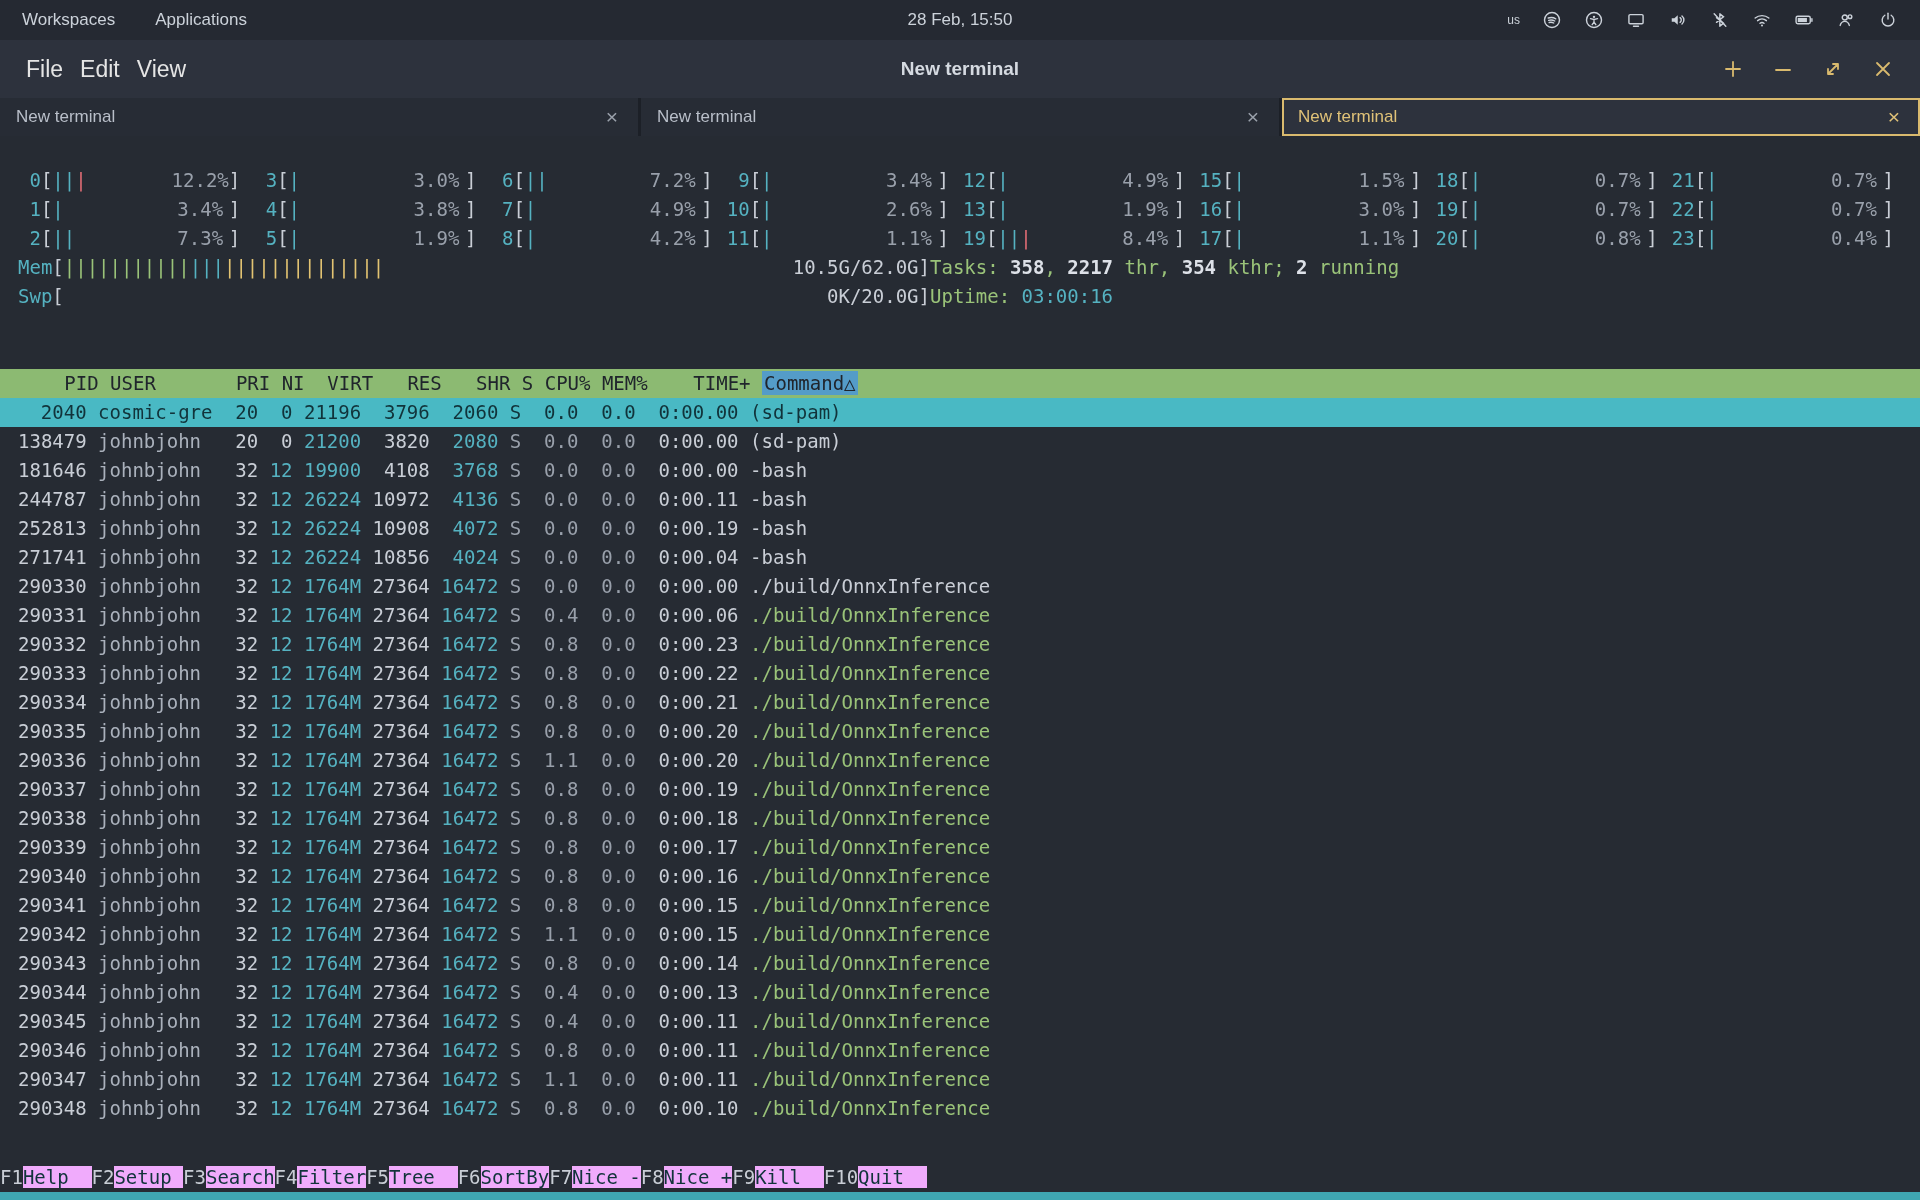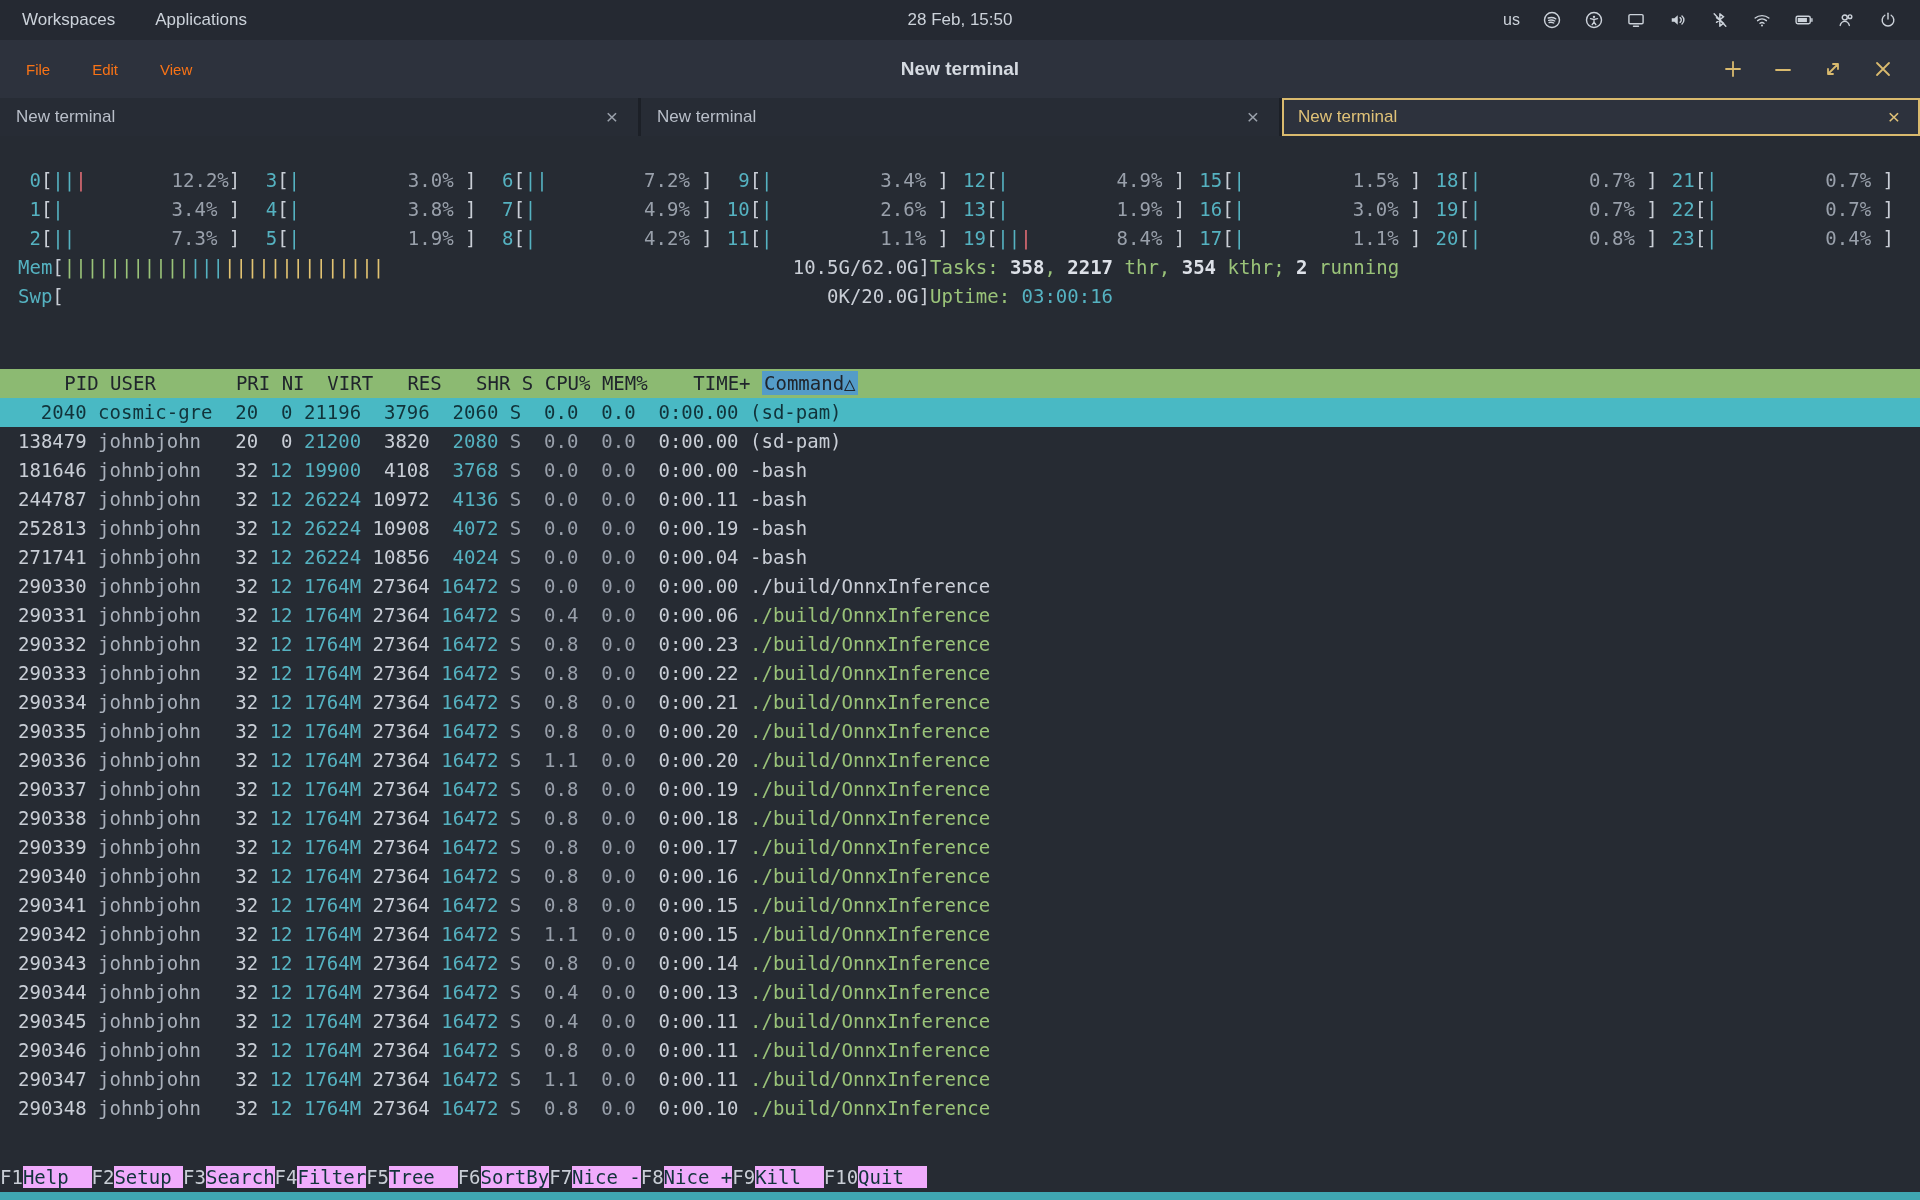--- a/index.html
+++ b/index.html
@@ -5,26 +5,26 @@
 *{box-sizing:border-box;margin:0;padding:0}
 html,body{width:1920px;height:1200px;overflow:hidden;background:#262b33}
 body{font-family:"Liberation Sans",sans-serif}
 .screen{width:1920px;height:1200px;display:flex;flex-direction:column}
 
 
 .sysbar{height:40px;flex:0 0 40px;background:#252932;color:#ccd2da;display:flex;align-items:center;padding:0 22px;position:relative;font-size:17px}
 .sys-left{display:flex;gap:40px}
 .sys-clock{position:absolute;left:50%;transform:translateX(-50%)}
 .sys-right{margin-left:auto;display:flex;align-items:center;gap:22px}
-.kbd{font-size:16px}
+.kbd{font-size:12px}
 .tray-icon{display:block}
 
 
 .titlebar{height:58px;flex:0 0 58px;background:#2d323d;display:flex;align-items:center;padding:0 26px;position:relative}
-.menus{display:flex;gap:42px;color:#f97316;font-size:15px}
+.menus{display:flex;gap:17px;color:#e5e5e5;font-size:23px}
 .win-title{position:absolute;left:50%;transform:translateX(-50%);color:#d5dae1;font-weight:700;font-size:19px}
 .win-controls{margin-left:auto;display:flex;align-items:center;gap:28px}
 
 
 .tabbar{height:38px;flex:0 0 38px;background:#1c2027;display:flex;gap:3px}
 .tab{flex:1;background:#272c35;color:#b9bfc9;font-size:17px;display:flex;align-items:center;padding:0 16px}
 .tab.active{background:#2d323d;color:#e0c278;box-shadow:inset 0 0 0 2px #d9ba6e}
 .tab-label{flex:1;text-align:left;white-space:nowrap;overflow:hidden}
 .tab-close{font-size:21px;color:#9aa1ab;padding:0 4px}
 .tab.active .tab-close{color:#e0c278}
@@ -38,21 +38,21 @@
 .t-fg{color:#c9ced6}
 .t-dim{color:#99a0ab}
 .t-bold{color:#dde1e8;font-weight:700}
 .t-norm{color:#c9ced6}
 .t-cyan-b{color:#55b2c1;font-weight:400}
 
 .cpu-grid{display:grid;grid-template-columns:repeat(8,1fr);grid-template-rows:repeat(3,29px);grid-auto-flow:column;padding:0 26px 0 18px;column-gap:14px}
 .cpu-cell{display:flex}
 .cpu-id{width:2ch;text-align:right;color:#55b2c1;flex:0 0 auto;white-space:pre}
 .cpu-bars{flex:1;overflow:hidden;white-space:pre}
-.cpu-pct{flex:0 0 auto;width:5ch;text-align:left;color:#99a0ab;white-space:pre}
+.cpu-pct{flex:0 0 auto;width:5ch;text-align:center;color:#99a0ab;white-space:pre}
 
 .meters{display:flex;padding-left:18px;height:87px}
 .m-left{width:912px;flex:0 0 912px}
 .meter{display:flex;height:29px}
 .m-label{color:#55b2c1}
 .m-bars{flex:1;overflow:hidden;white-space:pre}
 .m-val{color:#c9ced6}
 .m-right{flex:1}
 .m-line{height:29px;white-space:pre}
 .blank{height:29px}

